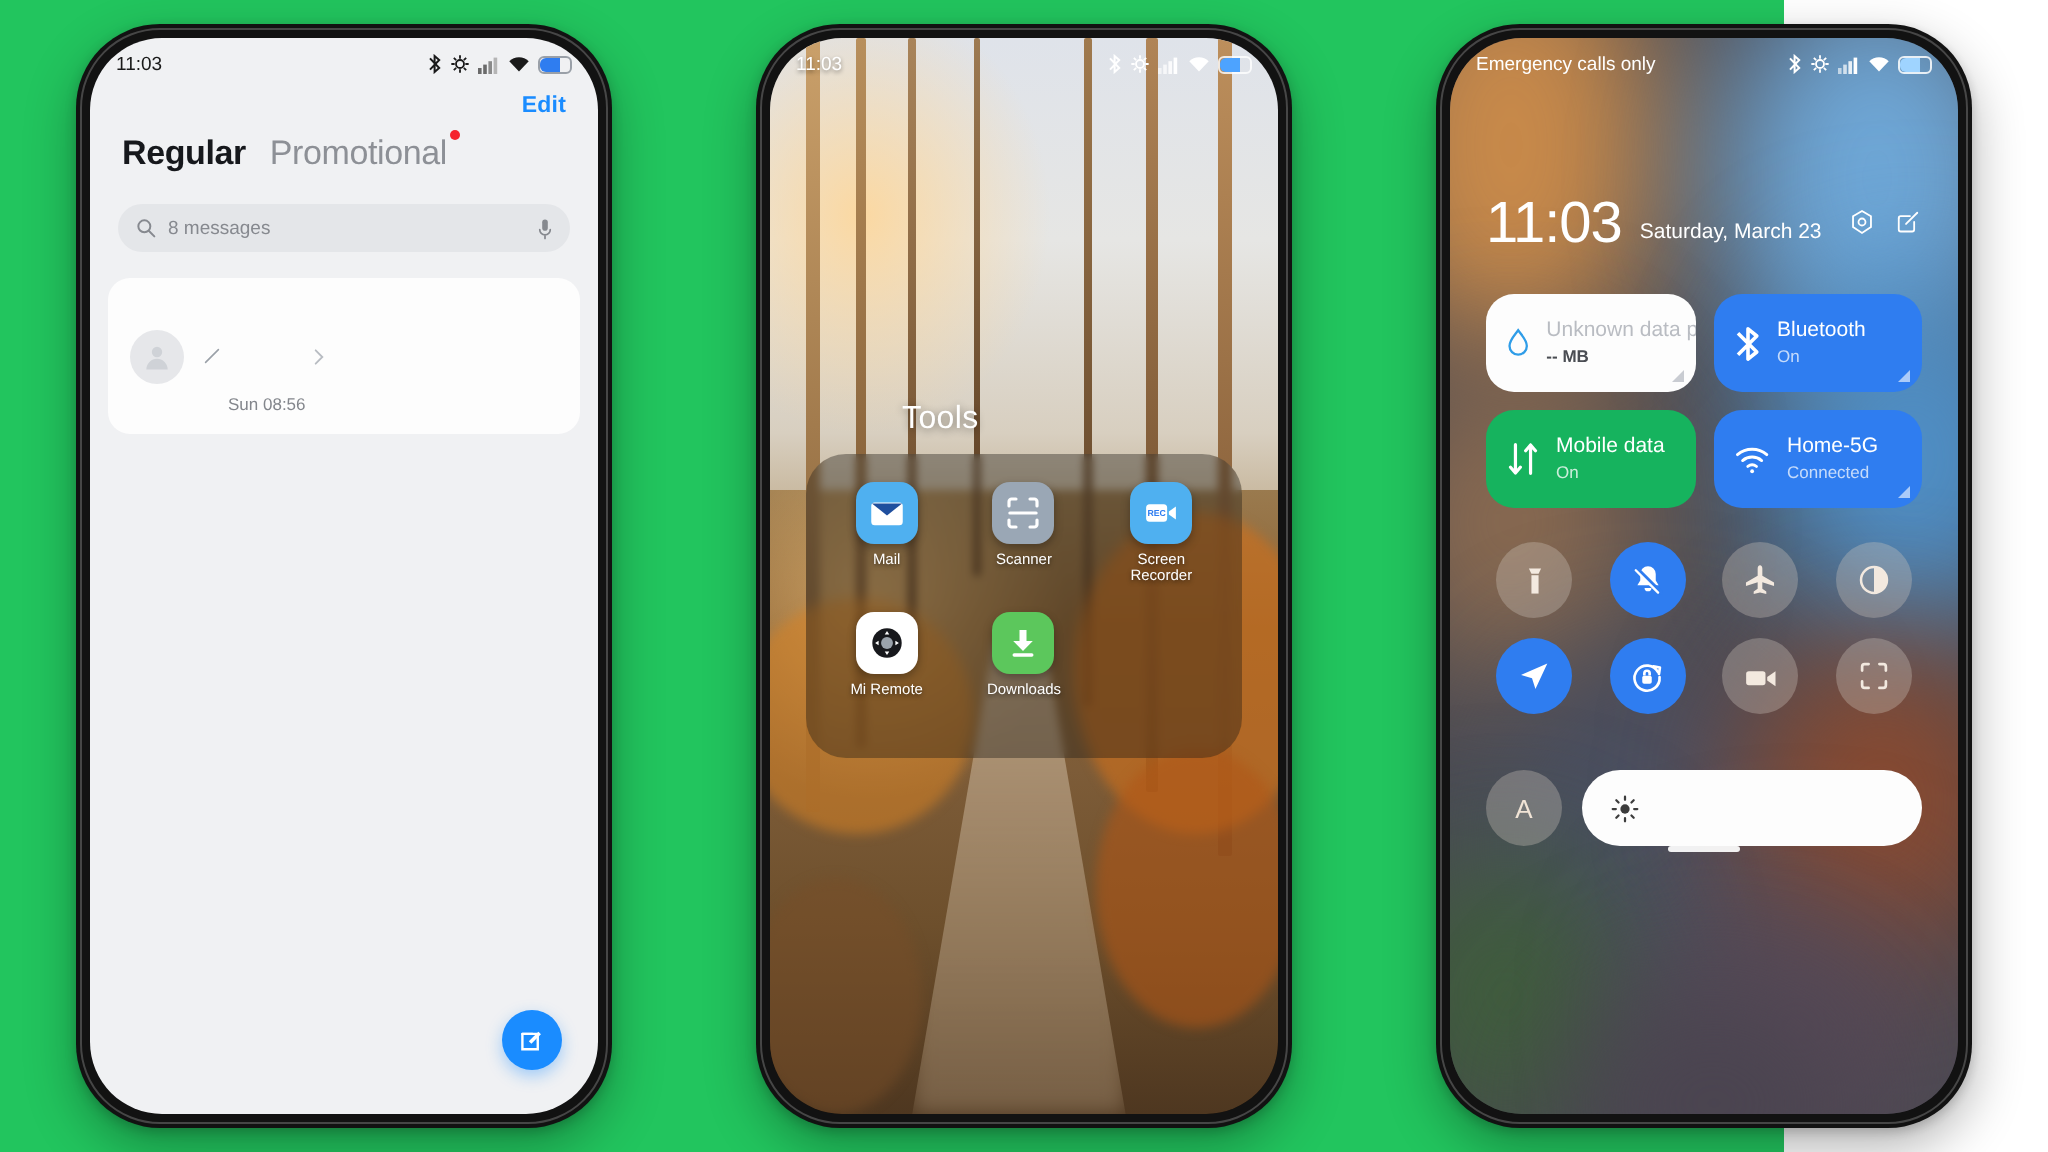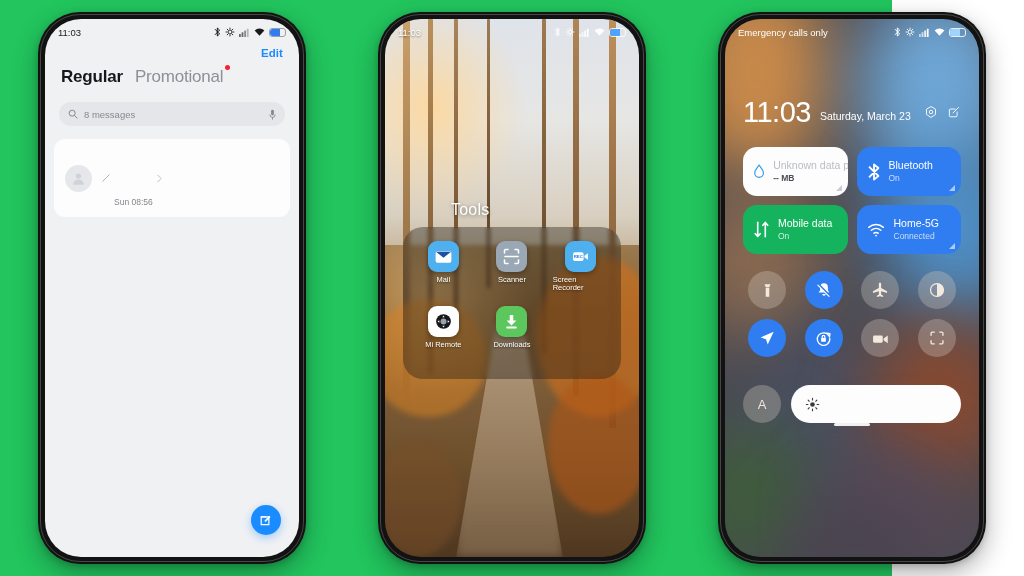--- a/index.html
+++ b/index.html
@@ -128,21 +128,21 @@
     display:grid; grid-template-columns:repeat(3,1fr); grid-template-rows:repeat(2,1fr);
     padding:14px 6px 8px;
   }
   .app{ display:flex; flex-direction:column; align-items:center; gap:4px; }
   .app-icon{
     width:31px; height:31px; border-radius:9px;
     display:flex; align-items:center; justify-content:center;
     box-shadow:0 2px 5px rgba(0,0,0,.3);
   }
   .app-label{
-    font-size:7.5px; color:#fff; line-height:1.12;
+    font-size:7.5px; color:#fff; text-align:center; line-height:1.12;
     text-shadow:0 1px 2px rgba(0,0,0,.55); max-width:56px;
   }
 
   
   .cc-screen{ position:relative; width:100%; height:100%; overflow:hidden; background:#4a4a52; }
   .cc-bg{ position:absolute; inset:0; }
   .blob{ position:absolute; border-radius:50%; filter:blur(34px); }
   .cc-screen .statusbar{ color:#ffffff; }
   .cc-carrier{ font-size:9.5px; color:#fff; }
   .cc-clockrow{

